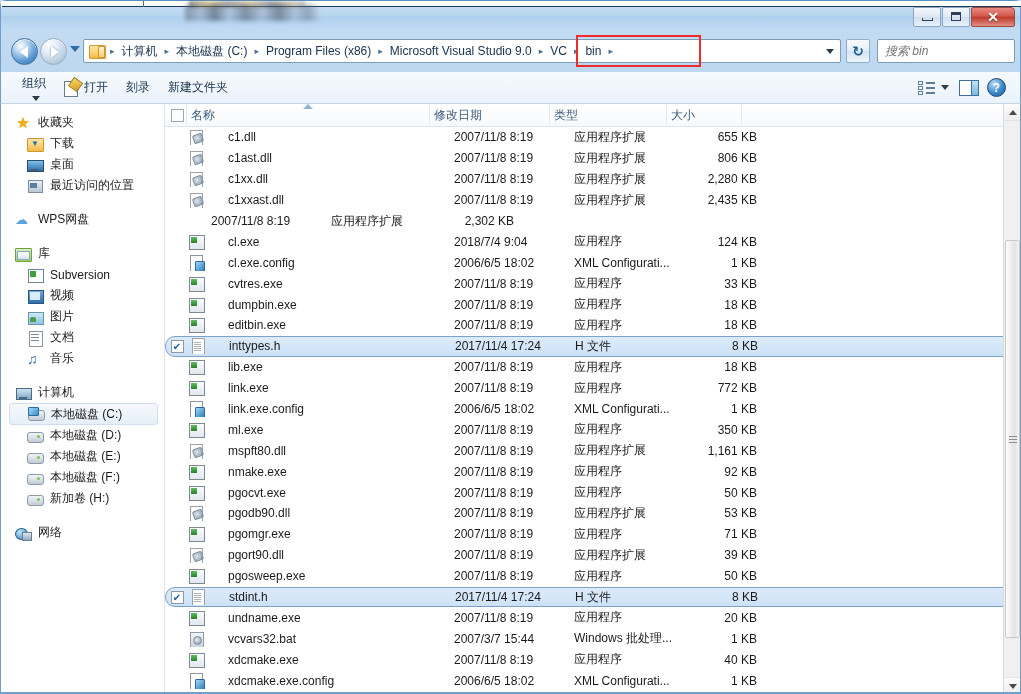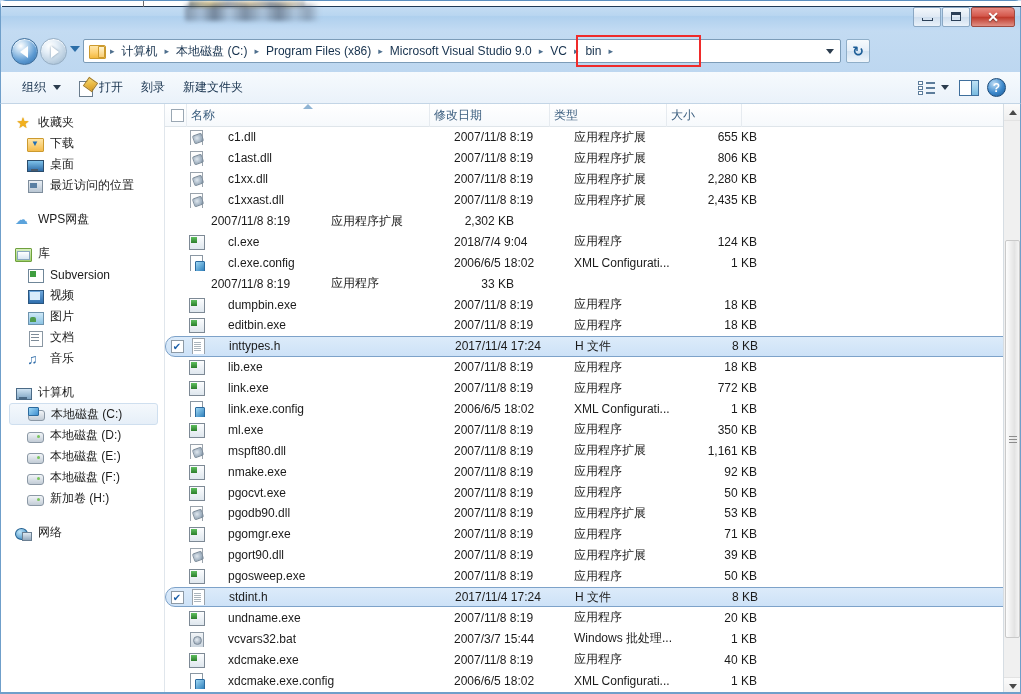--- a/index.html
+++ b/index.html
@@ -160,21 +160,21 @@
     position: absolute; left: 0; top: 72px; width: 1021px; height: 32px;
     background: linear-gradient(to bottom, #f6fafd 0%, #eaf2fa 100%);
     border-left: 1px solid #6f9fca; border-right: 1px solid #6f9fca;
     border-bottom: 1px solid #c3d5e6;
     display: flex; align-items: center;
   }
   .tb-item {
     display: flex; align-items: center; gap: 4px; height: 26px; padding: 0 9px;
     font-size: 12px; color: #16314d; cursor: pointer; border-radius: 2px;
   }
-  .tb-item:first-child { margin-left: 12px; }
+  .tb-item:first-child { margin-left: 12px; flex-direction: column; }
   .tb-caret { width:0;height:0;border-left:4px solid transparent;border-right:4px solid transparent;border-top:5px solid #2b3c4d; margin-left:3px; }
   .open-icon { width: 16px; height: 16px; position: relative; flex:none; }
   .open-icon:before { content:""; position:absolute; left:0; top:1px; width:12px; height:14px; background:#ffffff; border:1px solid #6a7c8c; }
   .open-icon:after { content:""; position:absolute; left:6px; top:-1px; width:9px; height:9px;
     background: linear-gradient(135deg,#f8d86a,#d99a1f); transform: rotate(35deg); border:1px solid #a57a1a; }
   .tb-right { margin-left: auto; display: flex; align-items: center; gap: 2px; padding-right: 14px; }
   .viewicon { width:18px;height:16px;position:relative;cursor:pointer; }
   .viewicon .sq { position:absolute; width:5px; height:4px; border:1px solid #5d7d9b; background:#fff; }
   .viewicon .ln { position:absolute; height:2px; background:#5d7d9b; }
   .paneicon { width: 20px; height: 16px; border: 1px solid #3f6f9c; display:flex; cursor:pointer; background:#fff; }
@@ -397,20 +397,24 @@
       <span class="crumb">bin</span>
       <span class="crumb-sep">▸</span>
       <div class="addr-drop"></div>
     </div>
     <div class="crumb-highlight-box"></div>
 
     <div class="refreshbtn">
       <span class="refresh-glyph">↻</span>
     </div>
 
+    <div class="searchbox">
+      <input type="text" placeholder="搜索 bin" style="">
+
+    </div>
   </div>
 
   <div class="toolbar">
     <div class="tb-item">
       <span>组织</span>
       <span class="tb-caret"></span>
     </div>
     <div class="tb-item">
       <span class="open-icon"></span>
       <span>打开</span>
@@ -613,20 +617,24 @@
             <div class="cell-name">
               <span class="fi fi-xml"></span>
               <span>cl.exe.config</span>
             </div>
             <div class="cell-date">2006/6/5 18:02</div>
             <div class="cell-type">XML Configurati...</div>
             <div class="cell-size">1 KB</div>
           </div>
           <div class="row">
             <div class="cell-check"></div>
+            <div class="cell-name">
+              <span class="fi fi-exe"></span>
+              <span>cvtres.exe</span>
+            </div>
             <div class="cell-date">2007/11/8 8:19</div>
             <div class="cell-type">应用程序</div>
             <div class="cell-size">33 KB</div>
           </div>
           <div class="row">
             <div class="cell-check"></div>
             <div class="cell-name">
               <span class="fi fi-exe"></span>
               <span>dumpbin.exe</span>
             </div>

